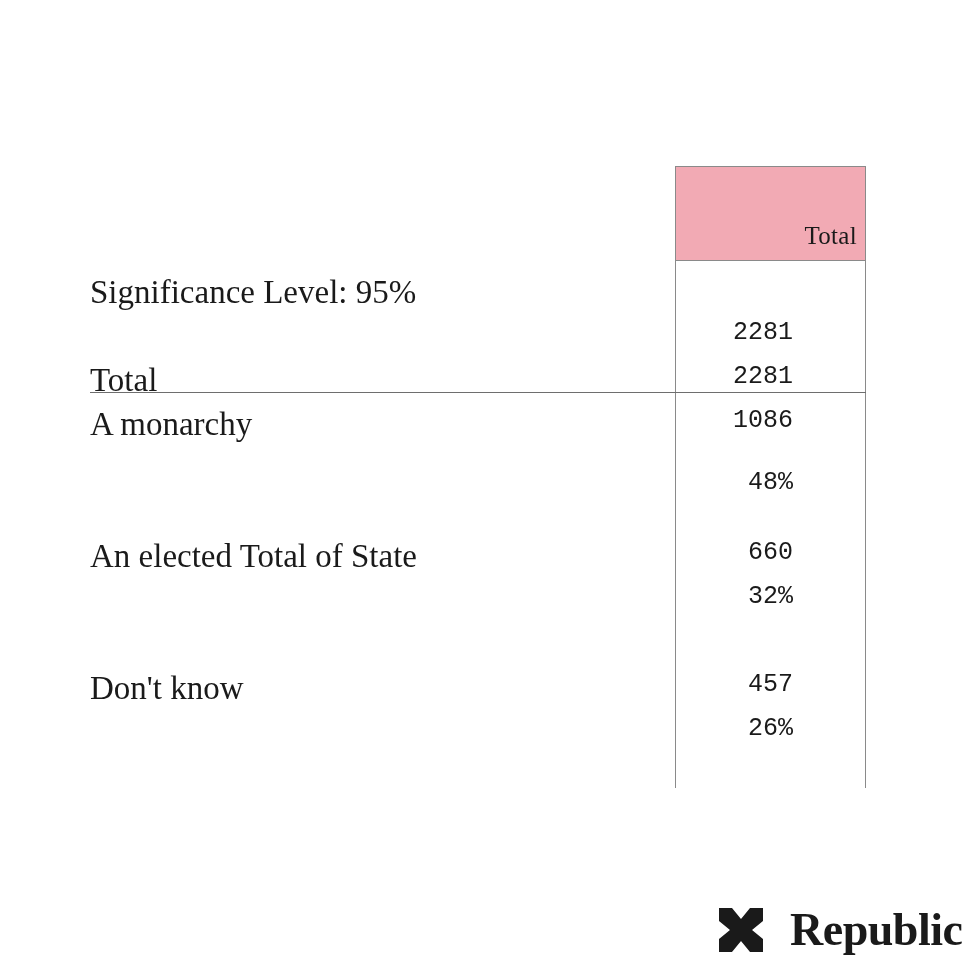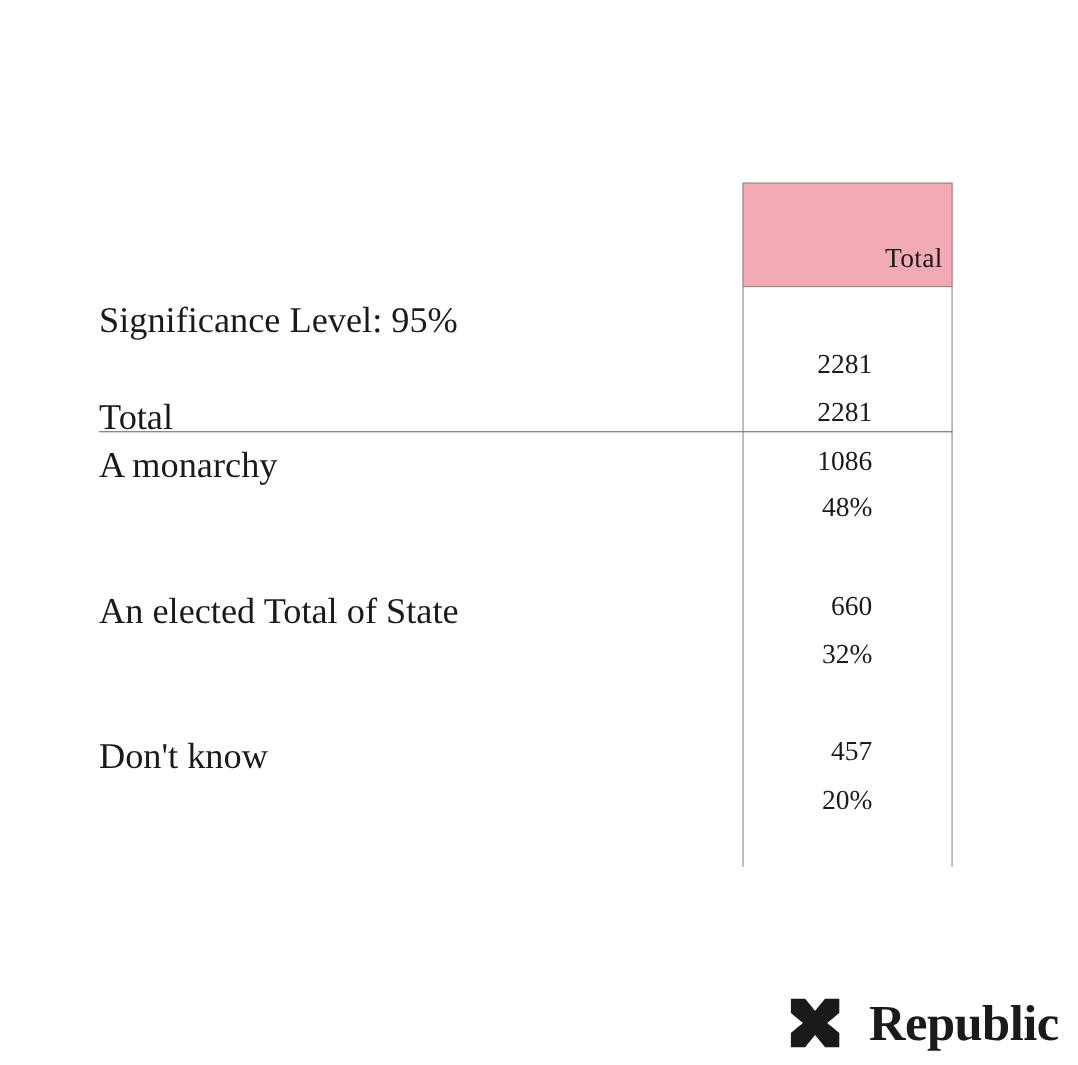--- a/index.html
+++ b/index.html
@@ -77,28 +77,29 @@
     left: 90px;
     font-size: 33px;
     white-space: nowrap;
   }
   .row-value {
     position: absolute;
     right: 115px;
     font-size: 25px;
     text-align: right;
     white-space: nowrap;
+    font-family: Liberation Mono, monospace;
   }
 
   
   .r-sig       { top: 274px; }
   .r-unw       { top: 318px; }
   .r-total     { top: 362px; }
   .r-mon       { top: 406px; }
-  .r-mon-pct   { top: 448px; }
+  .r-mon-pct   { top: 468px; }
   .r-eh        { top: 538px; }
   .r-eh-pct    { top: 582px; }
   .r-dk        { top: 670px; }
   .r-dk-pct    { top: 714px; }
 
   
   .logo {
     position: absolute;
     left: 716px;
     top: 905px;
@@ -145,21 +146,21 @@
   <div class="row-label r-mon">A monarchy</div>
   <div class="row-value r-mon">1086</div>
   <div class="row-value r-mon-pct">48%</div>
 
   <div class="row-label r-eh">An elected Total of State</div>
   <div class="row-value r-eh">660</div>
   <div class="row-value r-eh-pct">32%</div>
 
   <div class="row-label r-dk">Don't know</div>
   <div class="row-value r-dk">457</div>
-  <div class="row-value r-dk-pct">20%</div>
+  <div class="row-value r-dk-pct">26%</div>
 
 </div>
 
 <div class="logo">
   <span class="logo-mark">
     <svg viewBox="0 0 50 50" width="50" height="50" aria-hidden="true">
       <path d="M3 3 H16 Q25 14 25 14 Q25 14 34 3 H47 V16 Q36 25 36 25 Q36 25 47 34 V47 H34 Q25 36 25 36 Q25 36 16 47 H3 V34 Q14 25 14 25 Q14 25 3 16 Z" fill="#1a1a1a"></path>
     </svg>
   </span>
   <span class="logo-text">Republic</span>

